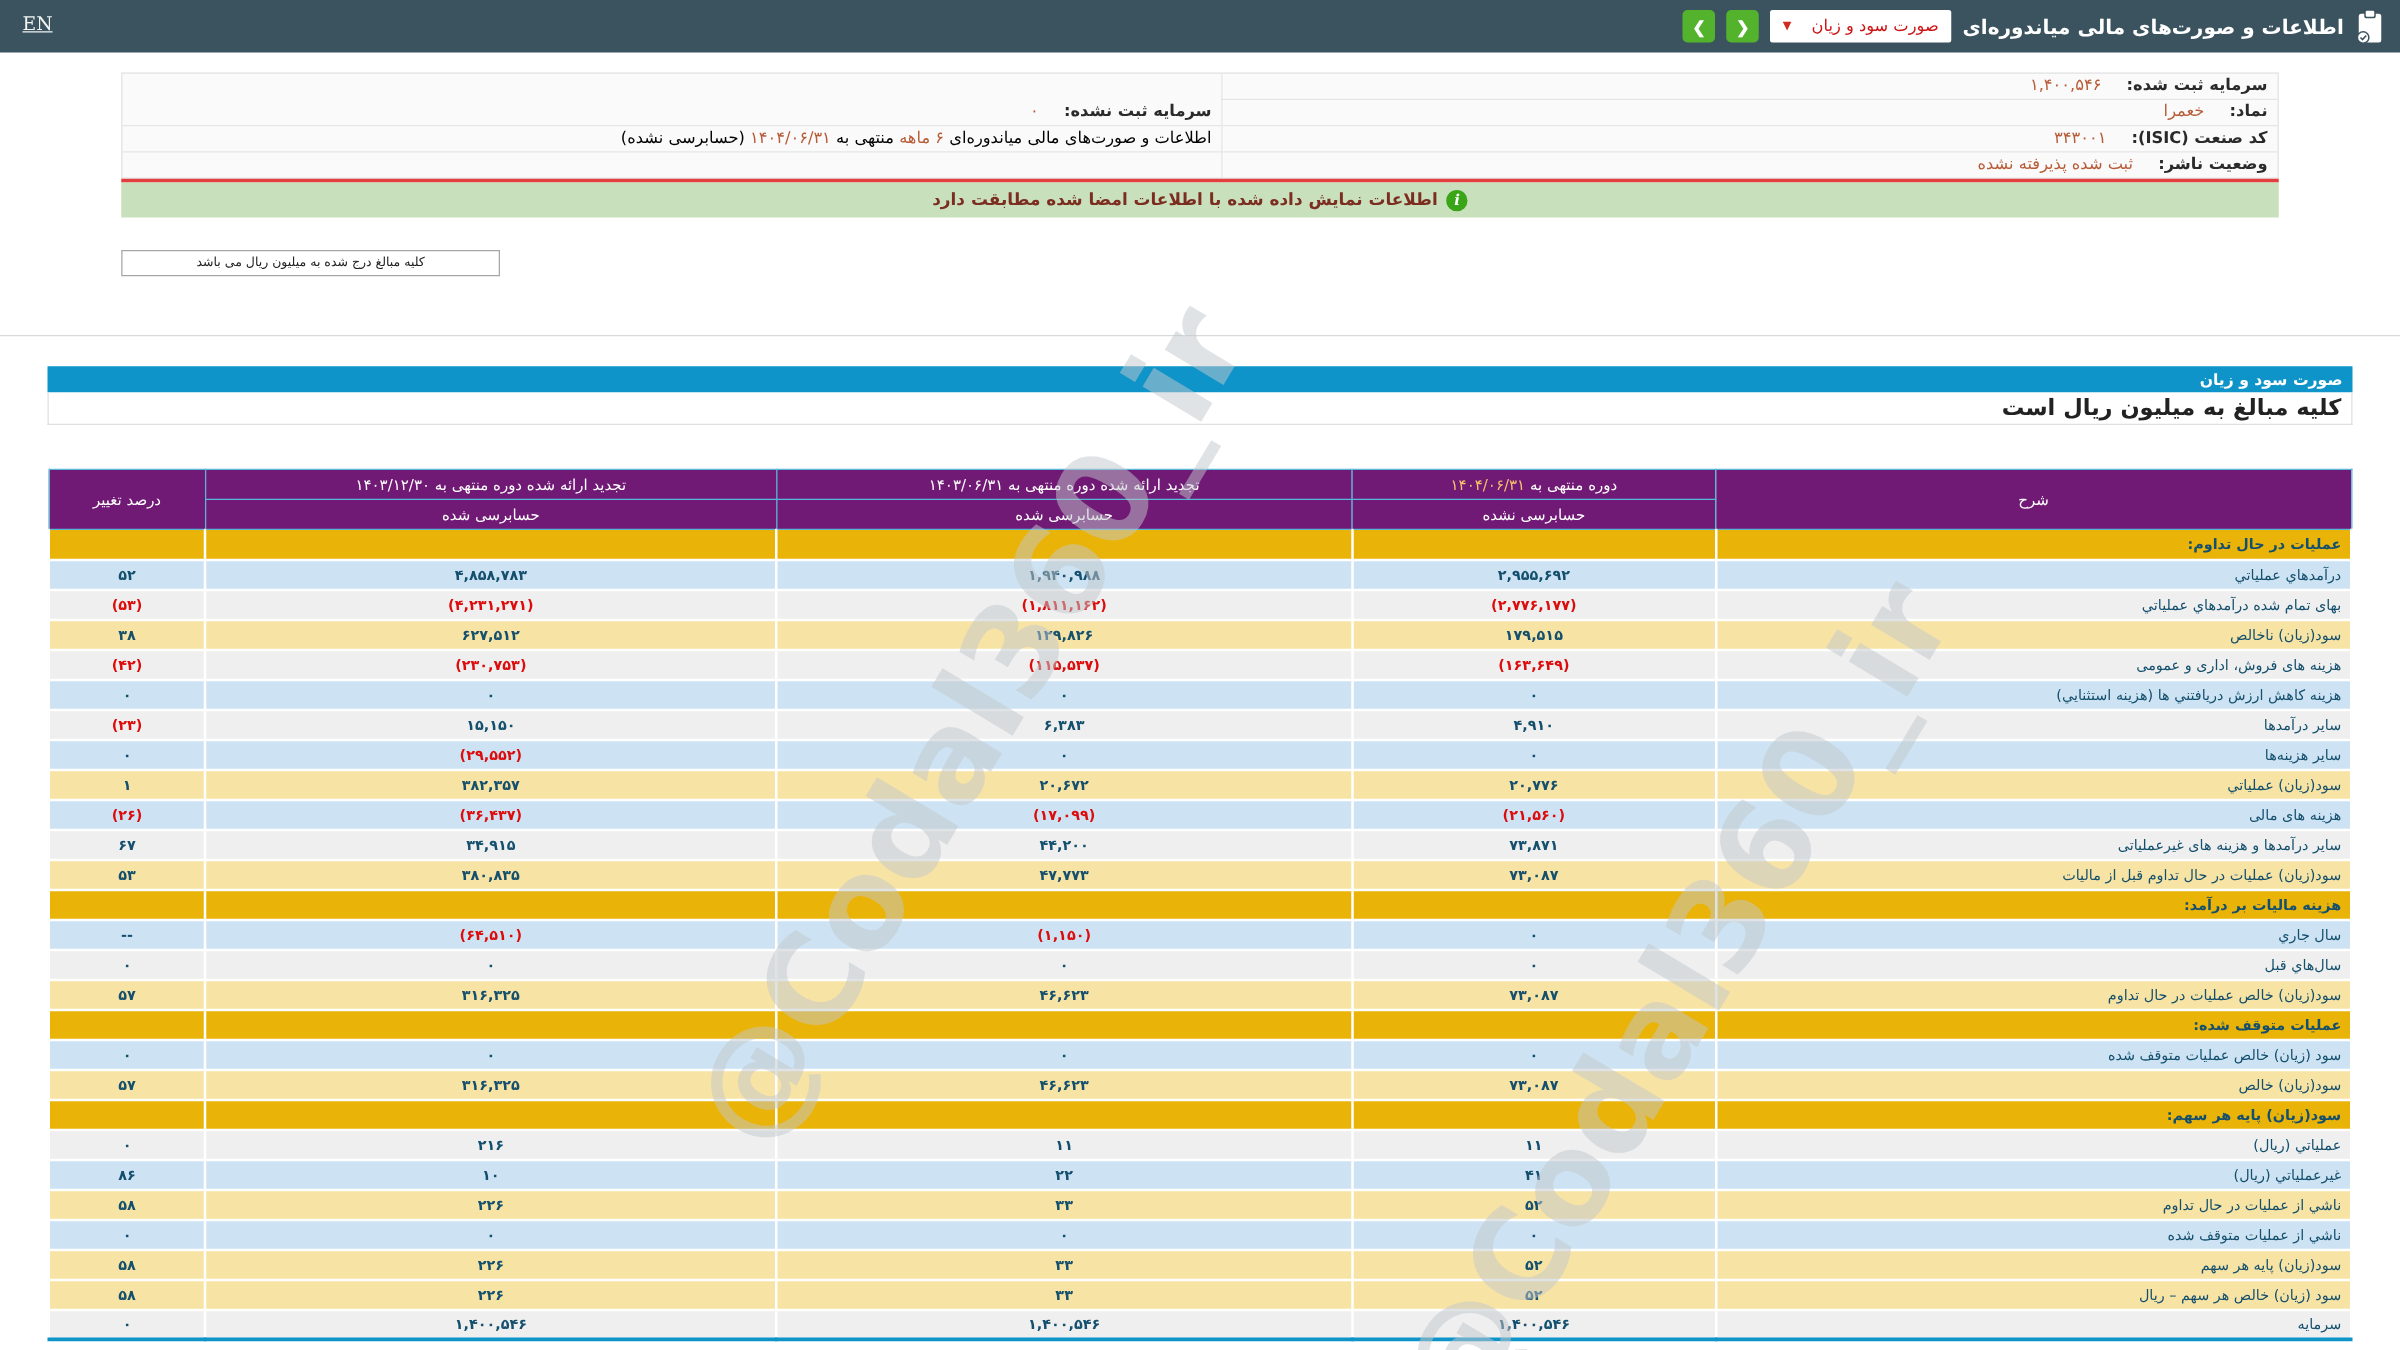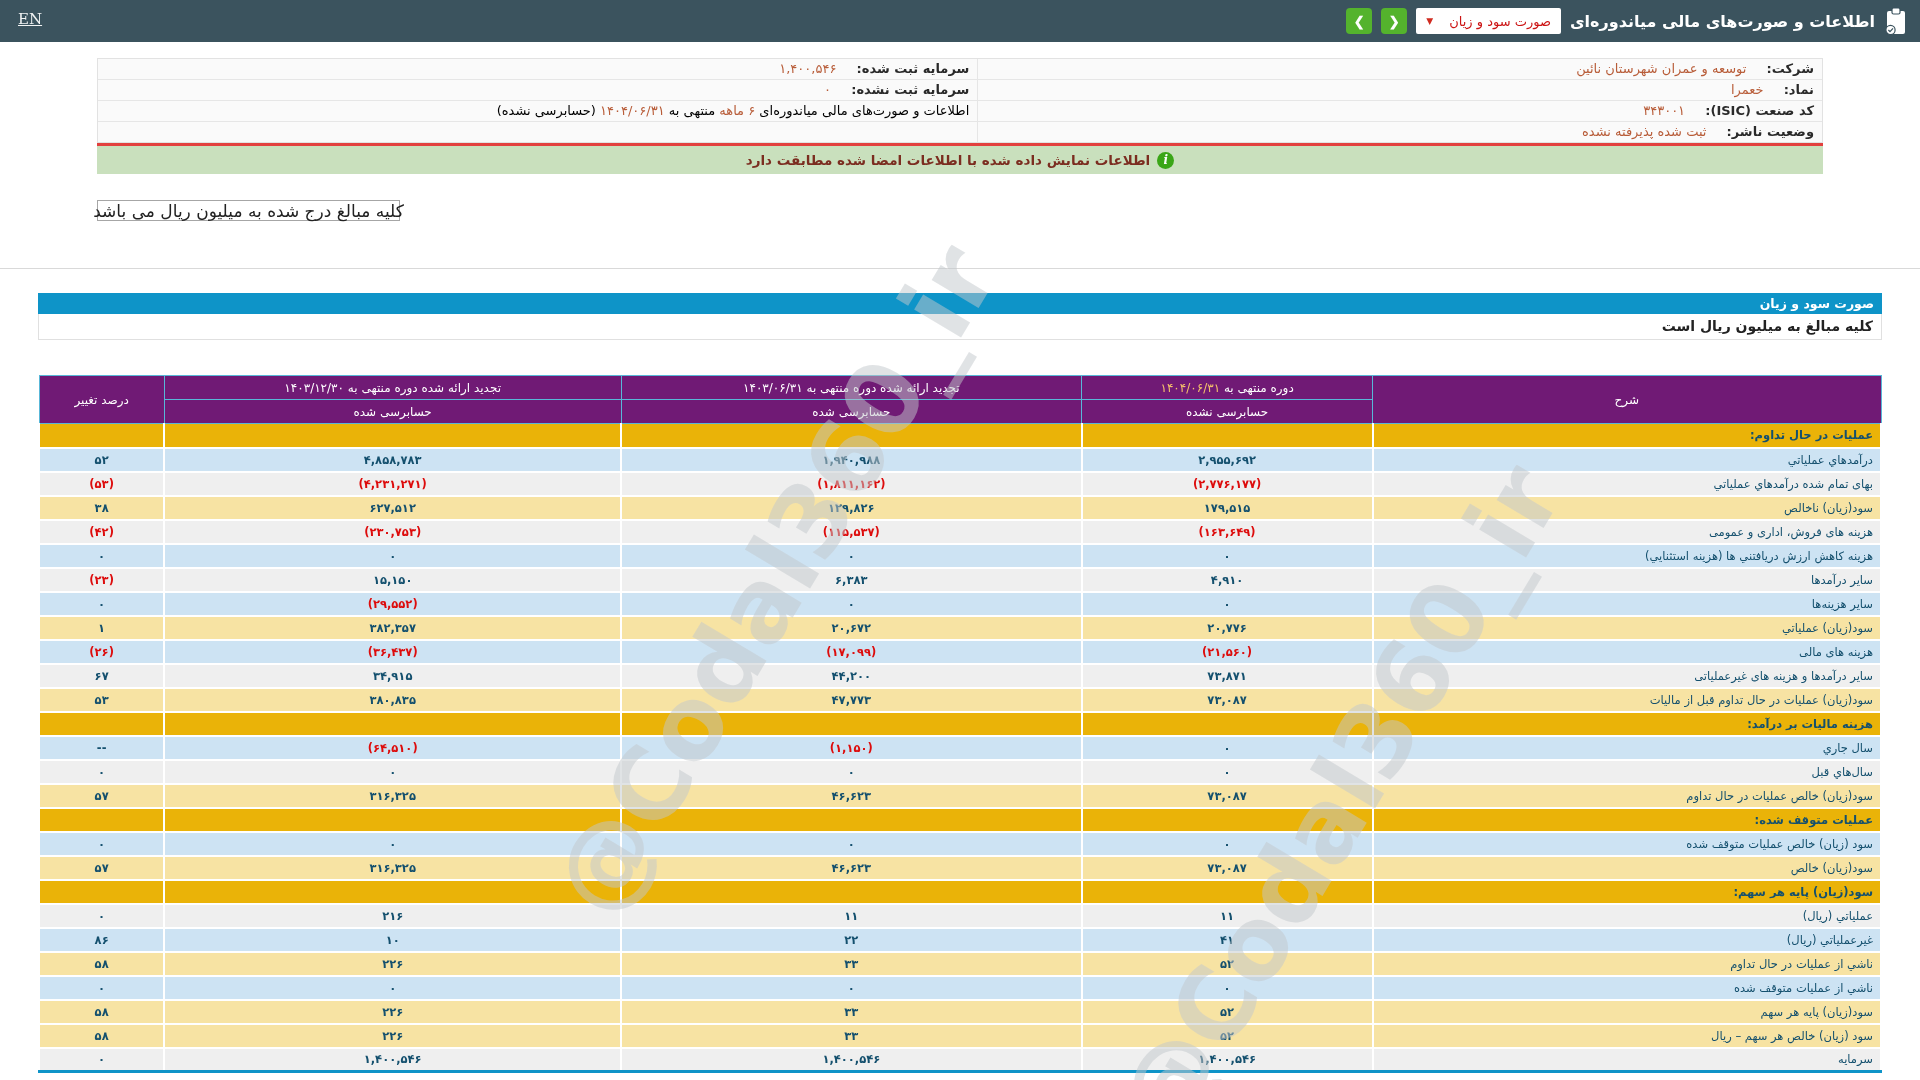--- a/index.html
+++ b/index.html
@@ -33,30 +33,30 @@
   .info-row:last-child .info-cell { border-bottom:none; }
   .info-label { font-weight:bold; color:#2a2a2a;margin-left:16px; }
   .info-value { color:#b85c38; }
   .red-line { height:3px; background:#e2403e; }
   .green-banner { height:28px; background:#c9e0bd; display:flex; align-items:center;
                   justify-content:center; gap:7px; color:#7b2d20; font-weight:bold; font-size:13.5px; }
   .info-circle { width:17px; height:17px; border-radius:50%; background:#3aa617; color:#fff;
                  font-family:"DejaVu Serif", serif; font-style:italic; font-weight:bold;
                  font-size:12px; display:flex; align-items:center; justify-content:center; }
   .unit-note-box { position:absolute; left:0; top:142px; width:303px; height:21px;
-                   border:1px solid #a6a6a6; background:#fff; font-size:17px; color:#222;
+                   border:1px solid #a6a6a6; background:#fff; font-size:10px; color:#222;
                    display:flex; align-items:center; justify-content:center; white-space:nowrap; }
   .page-divider { position:absolute; top:268px; left:0; right:0; height:1px; background:#d9d9d9; }
 
   
   .statement { position:absolute; top:293px; right:38px; left:38px; }
   .blue-bar { height:21px; line-height:21px; background:#0e94c8; color:#fff; font-weight:bold;
               font-size:12.5px; padding:0 8px; }
   .note-row { height:26px; line-height:25px; background:#fff; border:1px solid #e0e0e0;
-              border-top:none; font-weight:bold; font-size:14px; padding:0 8px; color:#222; }
+              border-top:none; font-weight:bold; font-size:18px; padding:0 8px; color:#222; }
 
   
   .pl-table { position:absolute; top:375px; right:38px; left:38px; width:1844px;
               border-collapse:collapse; table-layout:fixed; border-bottom:3px solid #0e94c8; }
   .pl-table th { background:#701a75; color:#fff; font-weight:normal; font-size:12px; height:24px;
                  border:1px solid #58b7d8; text-align:center; padding:0 4px; }
   .pl-table th.h-desc { text-align:center; }
   .hl-date { color:#f5c26b; }
   .pl-table td { height:24px; font-size:11.5px; border-bottom:2px solid #fff;
                  border-left:2px solid #fff; border-right:2px solid #fff; padding:0 7px; }
@@ -100,24 +100,20 @@
           <circle cx="6.5" cy="23" r="4.6" fill="#ffffff" stroke="#3b535e" stroke-width="1.2"></circle>
           <path d="M4.4 23 l1.6 1.6 l3 -3.2" fill="none" stroke="#3b535e" stroke-width="1.3"></path>
         </svg>
       </span>
     </div>
   </header>
 
   <section class="head-wrap">
     <div class="info">
       <div class="info-row">
-        <div class="info-cell">
-          <span class="info-label">شرکت:</span>
-          <span class="info-value">توسعه و عمران شهرستان نائین</span>
-        </div>
         <div class="info-cell">
           <span class="info-label">سرمایه ثبت شده:</span>
           <span class="info-value">۱,۴۰۰,۵۴۶</span>
         </div>
       </div>
       <div class="info-row">
         <div class="info-cell">
           <span class="info-label">نماد:</span>
           <span class="info-value">خعمرا</span>
         </div>

